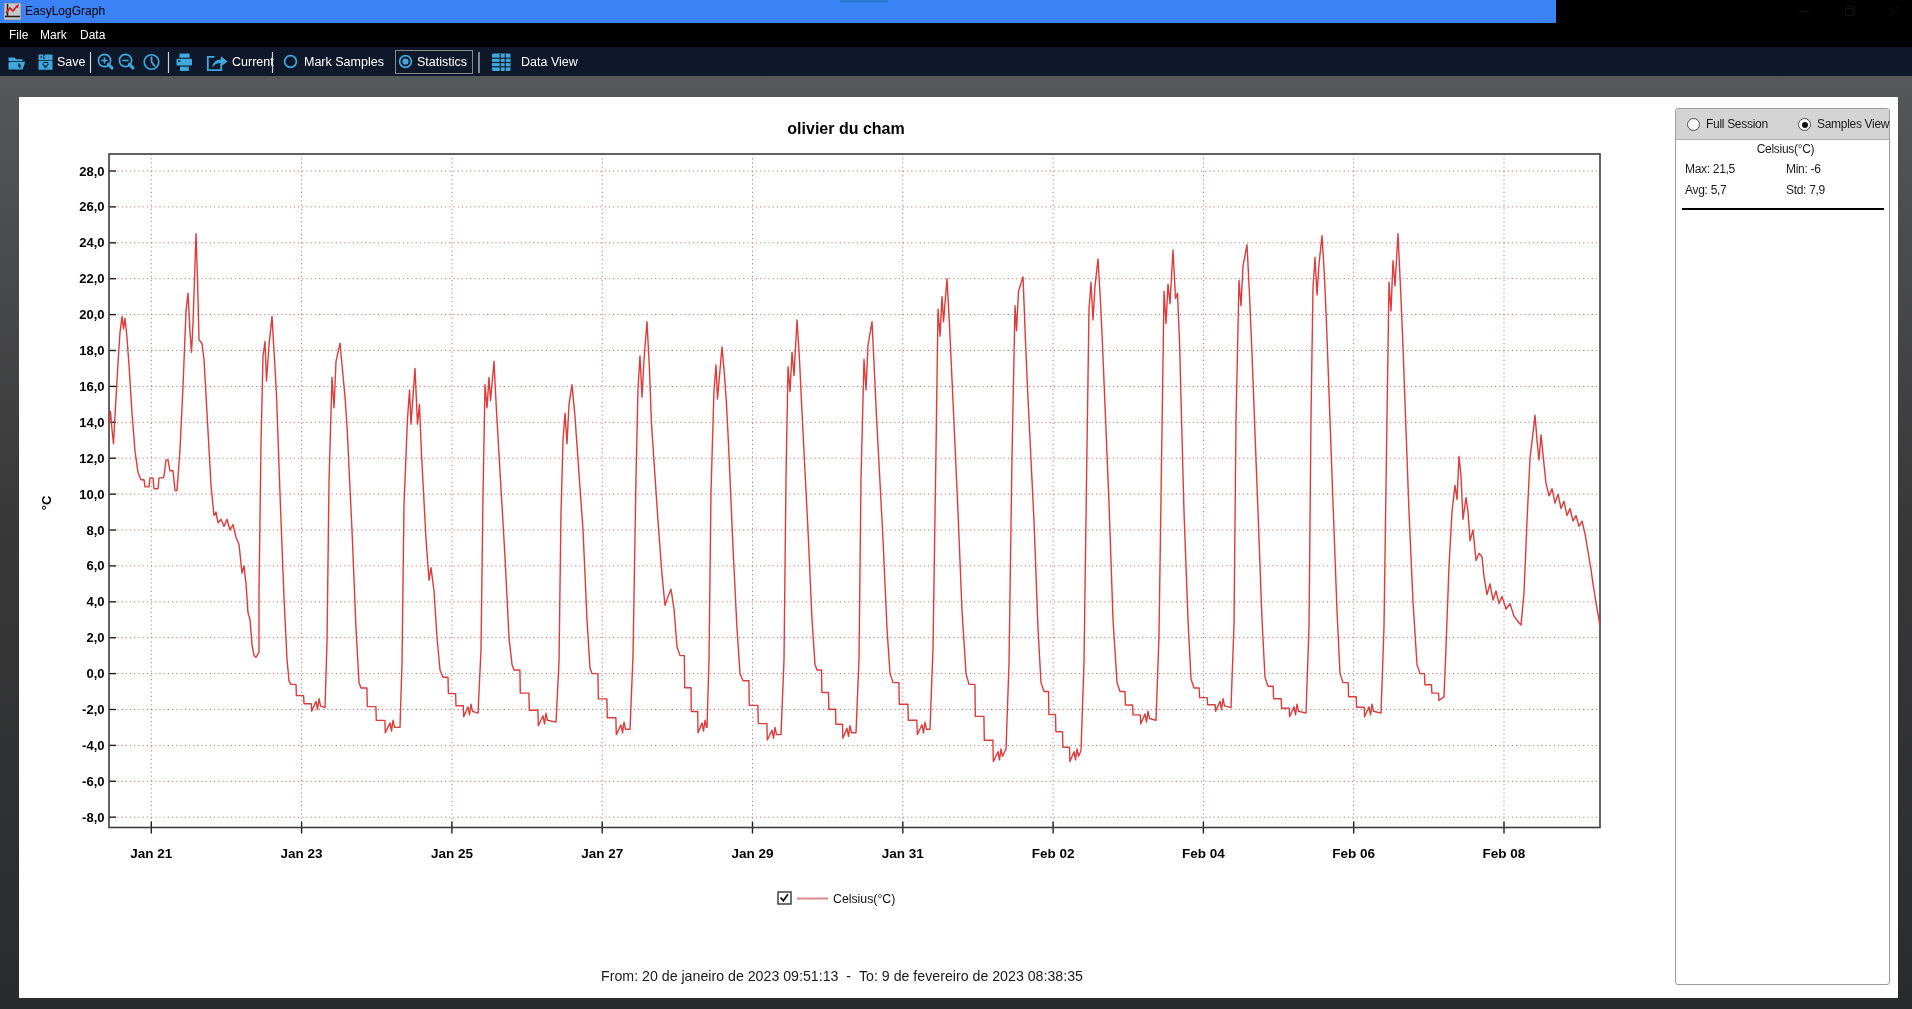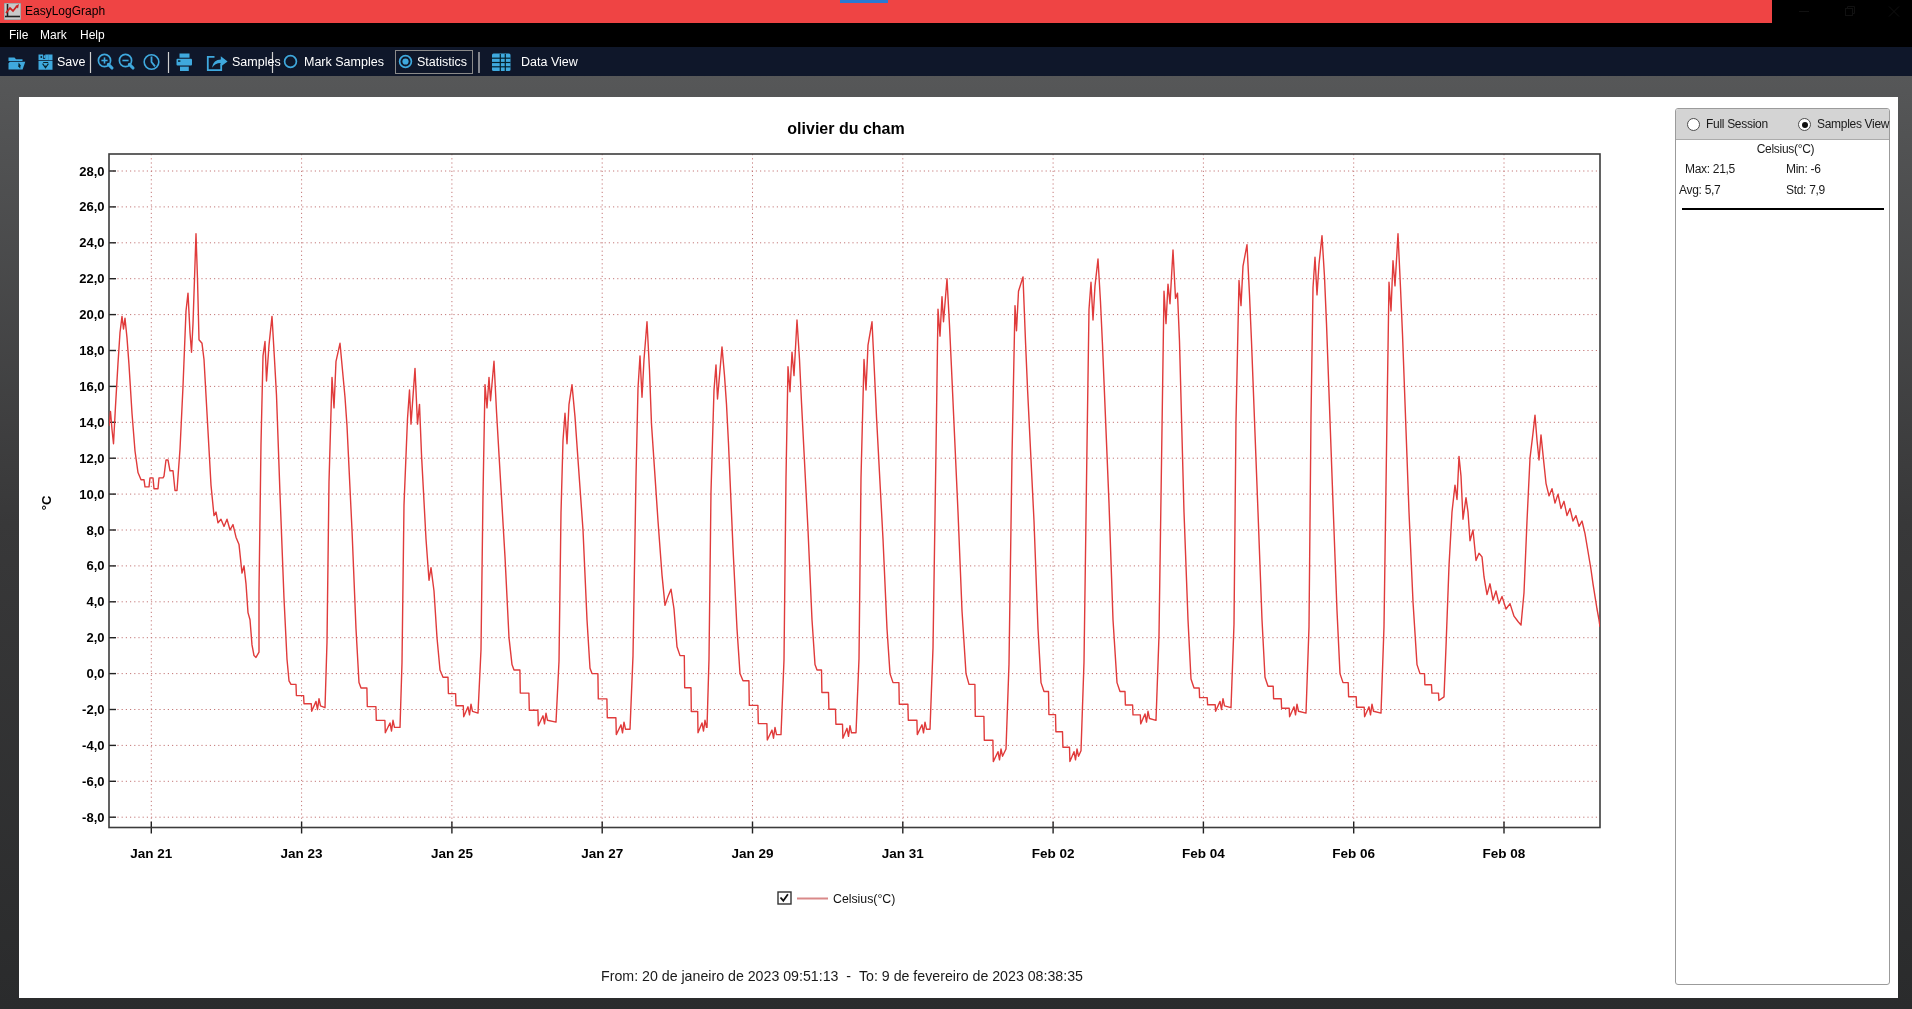--- a/index.html
+++ b/index.html
@@ -1,20 +1,20 @@
 <!DOCTYPE html>
 <html><head>
 <meta charset="utf-8">
 <style>
   html,body{margin:0;padding:0;}
   body{width:1912px;height:1009px;overflow:hidden;position:relative;
        font-family:"Liberation Sans",sans-serif;background:#000;}
   .abs{position:absolute;}
   
-  #titlebar{left:0;top:0;width:1732px;height:23px;background:#ef4444;padding-left:40px;}
+  #titlebar{left:0;top:0;width:1556px;height:23px;background:#3b82f6;}
   #apptitle{left:25px;top:4px;font-size:12px;color:#000;}
   #bluebar{left:840px;top:0;width:48px;height:3px;background:#2a7ad4;}
   
   #menubar{left:0;top:23px;width:1532px;height:24px;background:#000;}
   .menuitem{position:absolute;top:5px;font-size:12px;color:#fff;}
   
   #toolbar{left:0;top:47px;width:1912px;height:29px;background:#0f172a;padding-left:36px;}
   .tbtext{position:absolute;top:7.5px;font-size:12.5px;color:#fff;}
   #statbox{left:395px;top:3px;width:76px;height:22px;border:1px solid #8a8a8a;}
   
@@ -47,21 +47,21 @@
 <line x1="29" y1="11.5" x2="39" y2="11.5" stroke="#111" stroke-width="1"></line>
 <rect x="75.5" y="8.5" width="7" height="7" fill="none" stroke="#111" stroke-width="1"></rect>
 <path d="M 77.5 8.5 L 77.5 6.5 L 84.5 6.5 L 84.5 13.5 L 82.5 13.5" fill="none" stroke="#111" stroke-width="1"></path>
 <path d="M 119 6.5 L 129 16.5 M 129 6.5 L 119 16.5" stroke="#111" stroke-width="1"></path>
 </svg>
     <div id="bluebar" class="abs"></div>
   </div>
   <div id="menubar" class="abs">
     <span class="menuitem" style="left:9px">File</span>
     <span class="menuitem" style="left:40px">Mark</span>
-    <span class="menuitem" style="left:80px">Help</span>
+    <span class="menuitem" style="left:80px">Data</span>
   </div>
   <div id="toolbar" class="abs">
     <svg class="abs" style="left:0;top:0" width="620" height="29" id="tbicons">
       <g fill="#3fa9de">
 <path d="M 8.5 10.5 L 14.5 10.5 L 16 12.3 L 22.5 12.3 L 22.5 14 L 8.5 14 Z"></path>
 <path d="M 9.8 14.8 L 25.3 14.8 L 22.6 22.5 L 8.5 22.5 L 8.5 16.5 Z"></path>
 <path d="M 18.6 15.5 l 2.0 2.8 l -0.4 3.4 l -1.9 -2.5 Z" fill="#05202c"></path>
 </g>
 <g>
 <path d="M 38.5 7.5 h 4.5 v 4.2 h 2.2 v -4.2 h 3.2 v 5.6 h -9.9 Z M 38.5 13.8 h 14 v 9 h -14 Z" fill="#3fa9de"></path>
@@ -102,40 +102,40 @@
 <g stroke="#04202c" stroke-width="1.2">
 <line x1="500.3" y1="7" x2="500.3" y2="24"></line>
 <line x1="505.3" y1="7" x2="505.3" y2="24"></line>
 <line x1="492" y1="11.2" x2="510.5" y2="11.2"></line>
 <line x1="492" y1="15.5" x2="510.5" y2="15.5"></line>
 <line x1="492" y1="19.8" x2="510.5" y2="19.8"></line>
 </g>
 </g>
     </svg>
     <span class="tbtext" style="left:57px">Save</span>
-    <span class="tbtext" style="left:232px">Samples</span>
+    <span class="tbtext" style="left:232px">Current</span>
     <span class="tbtext" style="left:304px">Mark Samples</span>
     <div id="statbox" class="abs"></div>
     <span class="tbtext" style="left:417px">Statistics</span>
     <span class="tbtext" style="left:521px">Data View</span>
   </div>
   <div id="content" class="abs">
     <div id="whitearea" class="abs"></div>
     <div id="rpanel" class="abs">
       <div id="rheader" class="abs"></div>
       <div class="radio" style="left:11px;top:9px"></div>
       <span class="rtext" style="left:30px;top:8px">Full Session</span>
       <div class="radio" style="left:122px;top:9px">
         <div class="dot"></div>
       </div>
       <span class="rtext" style="left:141px;top:8px">Samples View</span>
       <span class="rtext" style="left:3px;top:33px;width:213px;text-align:center">Celsius(°C)</span>
       <span class="rtext" style="left:9px;top:53px">Max: 21,5</span>
       <span class="rtext" style="left:110px;top:53px">Min: -6</span>
-      <span class="rtext" style="left:3px;top:74px">Avg: 5,7</span>
+      <span class="rtext" style="left:9px;top:74px">Avg: 5,7</span>
       <span class="rtext" style="left:110px;top:74px">Std: 7,9</span>
       <div class="abs" style="left:6px;top:99px;width:202px;height:2px;background:#000"></div>
     </div>
   </div>
   <svg id="chart" class="abs" style="left:0;top:0" width="1912" height="1009" viewBox="0 0 1912 1009">
     <line x1="109" y1="171.0" x2="1600" y2="171.0" stroke="#c47878" stroke-width="1" stroke-dasharray="1.2 3"></line>
 <line x1="109" y1="171.0" x2="116" y2="171.0" stroke="#222" stroke-width="1.4"></line>
 <text x="104.5" y="175.5" font-size="13" font-weight="bold" fill="#000" text-anchor="end">28,0</text>
 <line x1="109" y1="206.9" x2="1600" y2="206.9" stroke="#c47878" stroke-width="1" stroke-dasharray="1.2 3"></line>
 <line x1="109" y1="206.9" x2="116" y2="206.9" stroke="#222" stroke-width="1.4"></line>

